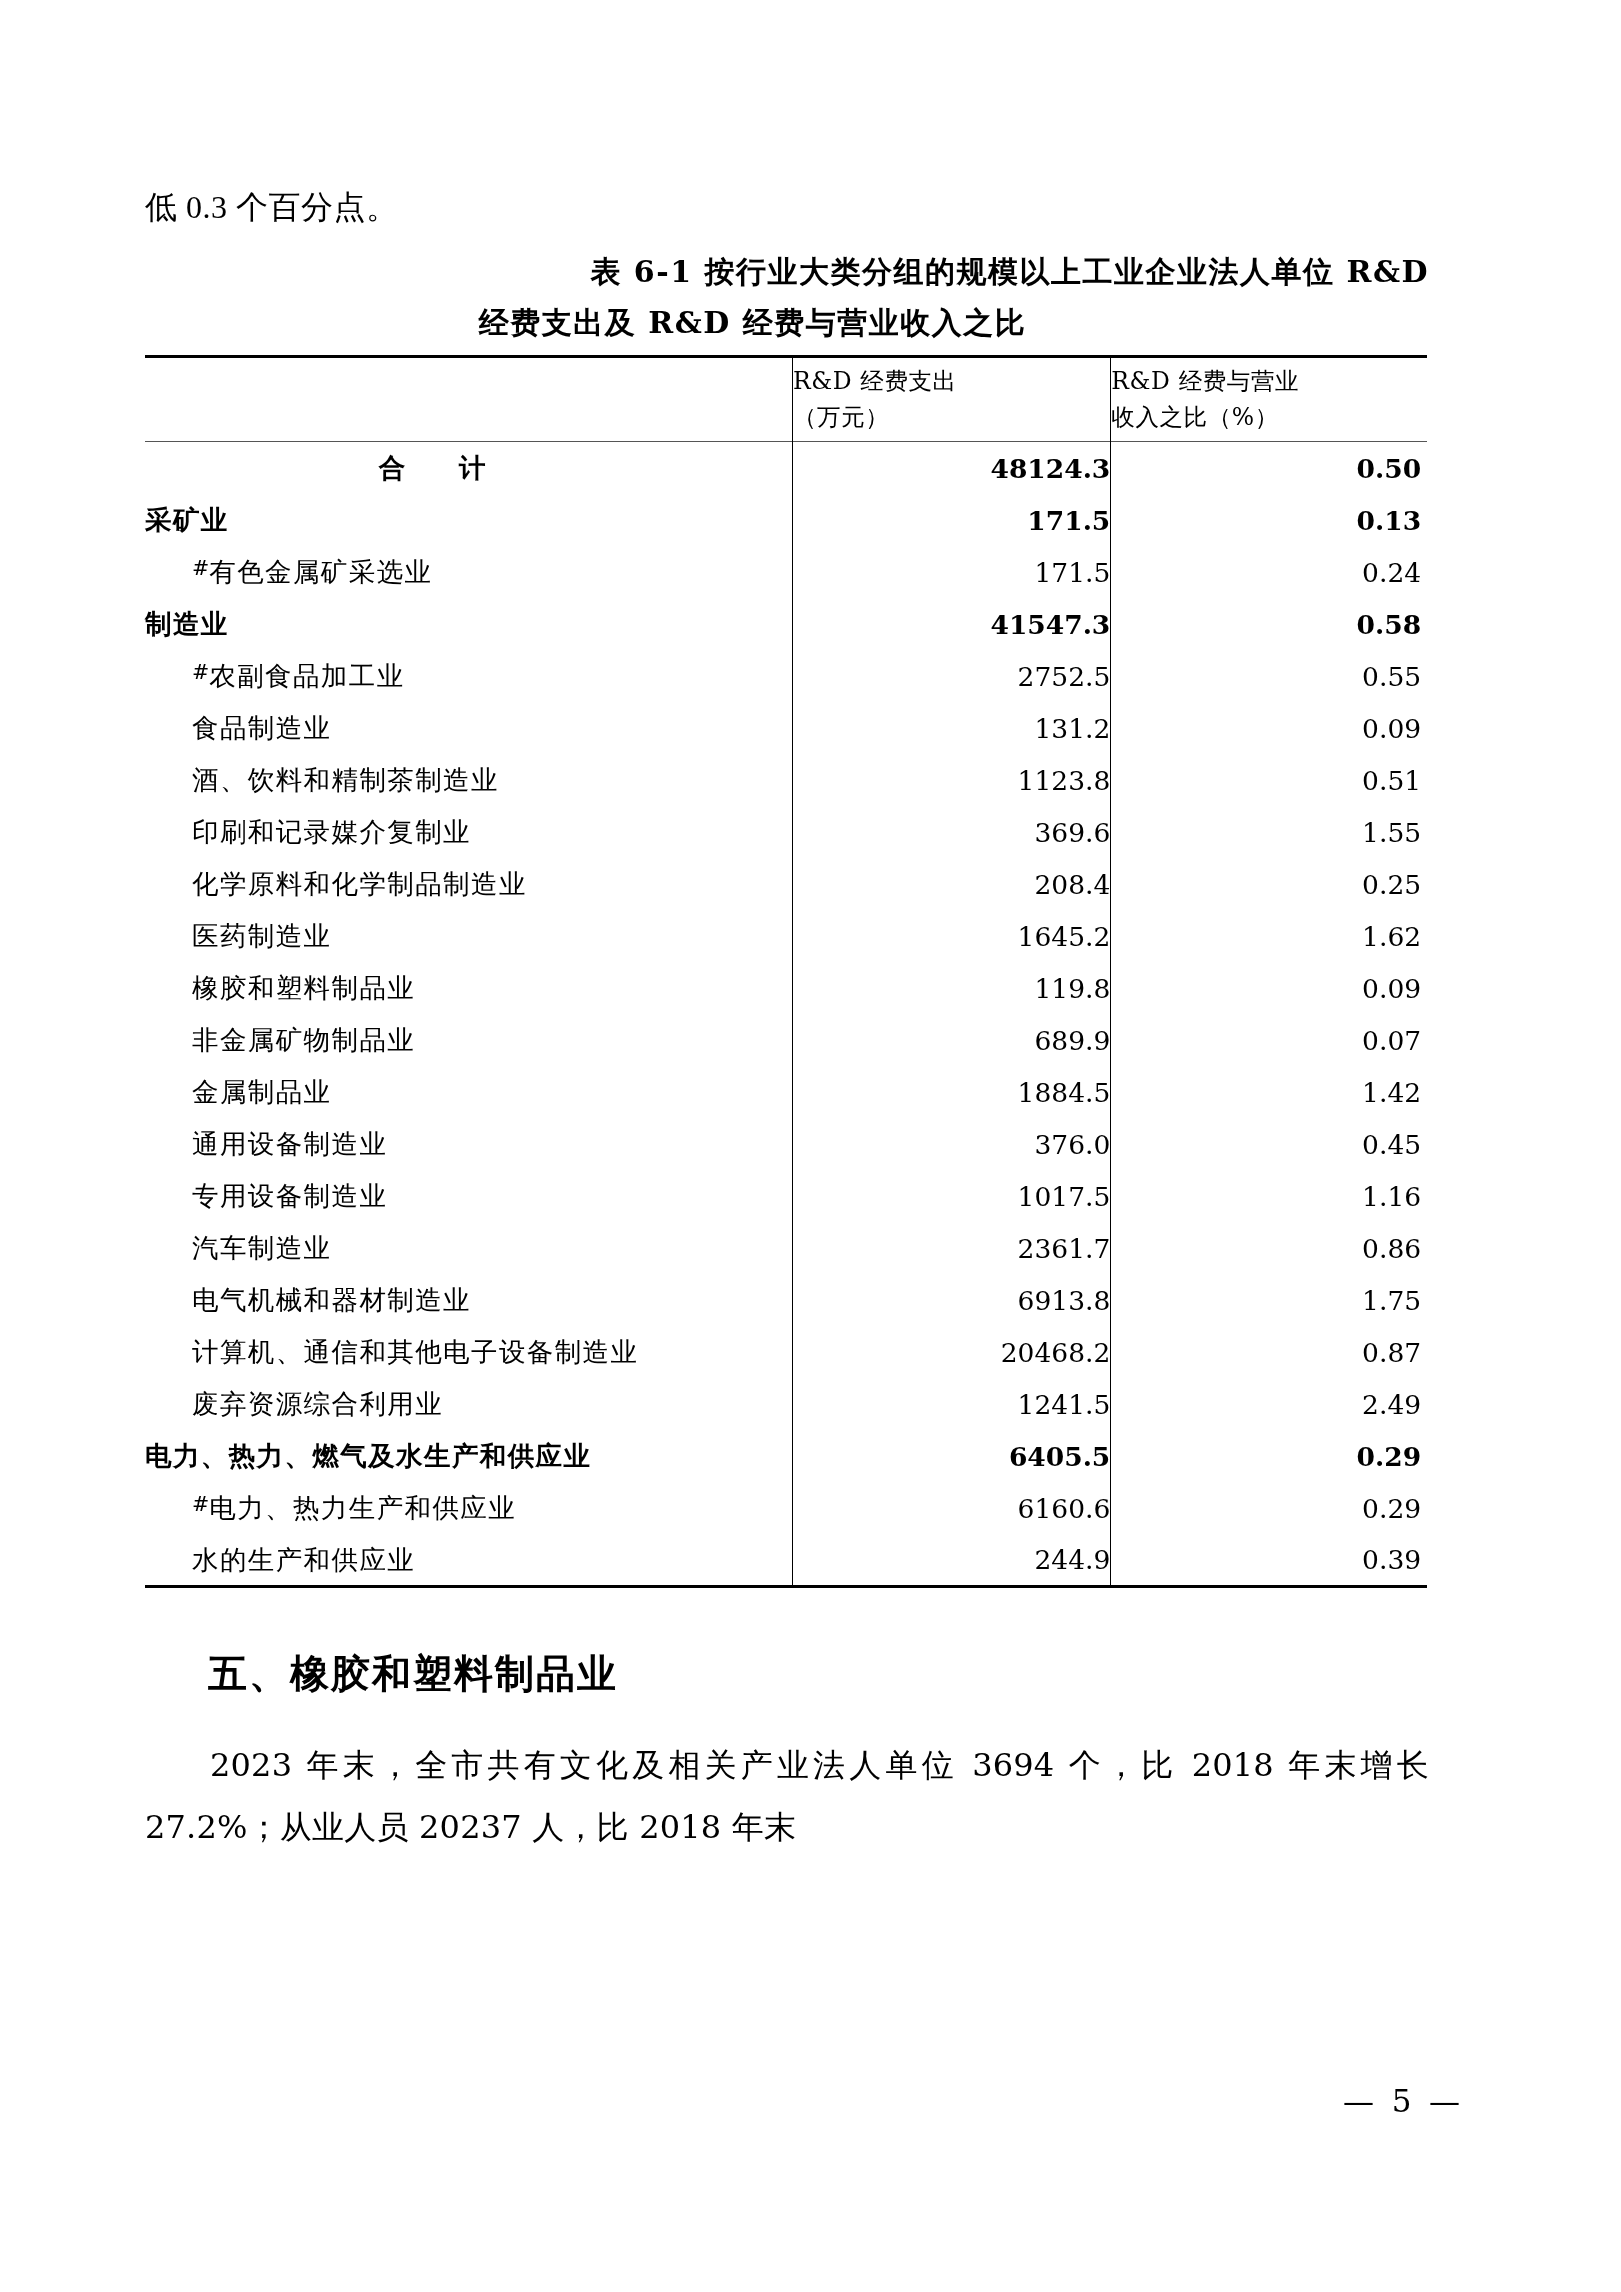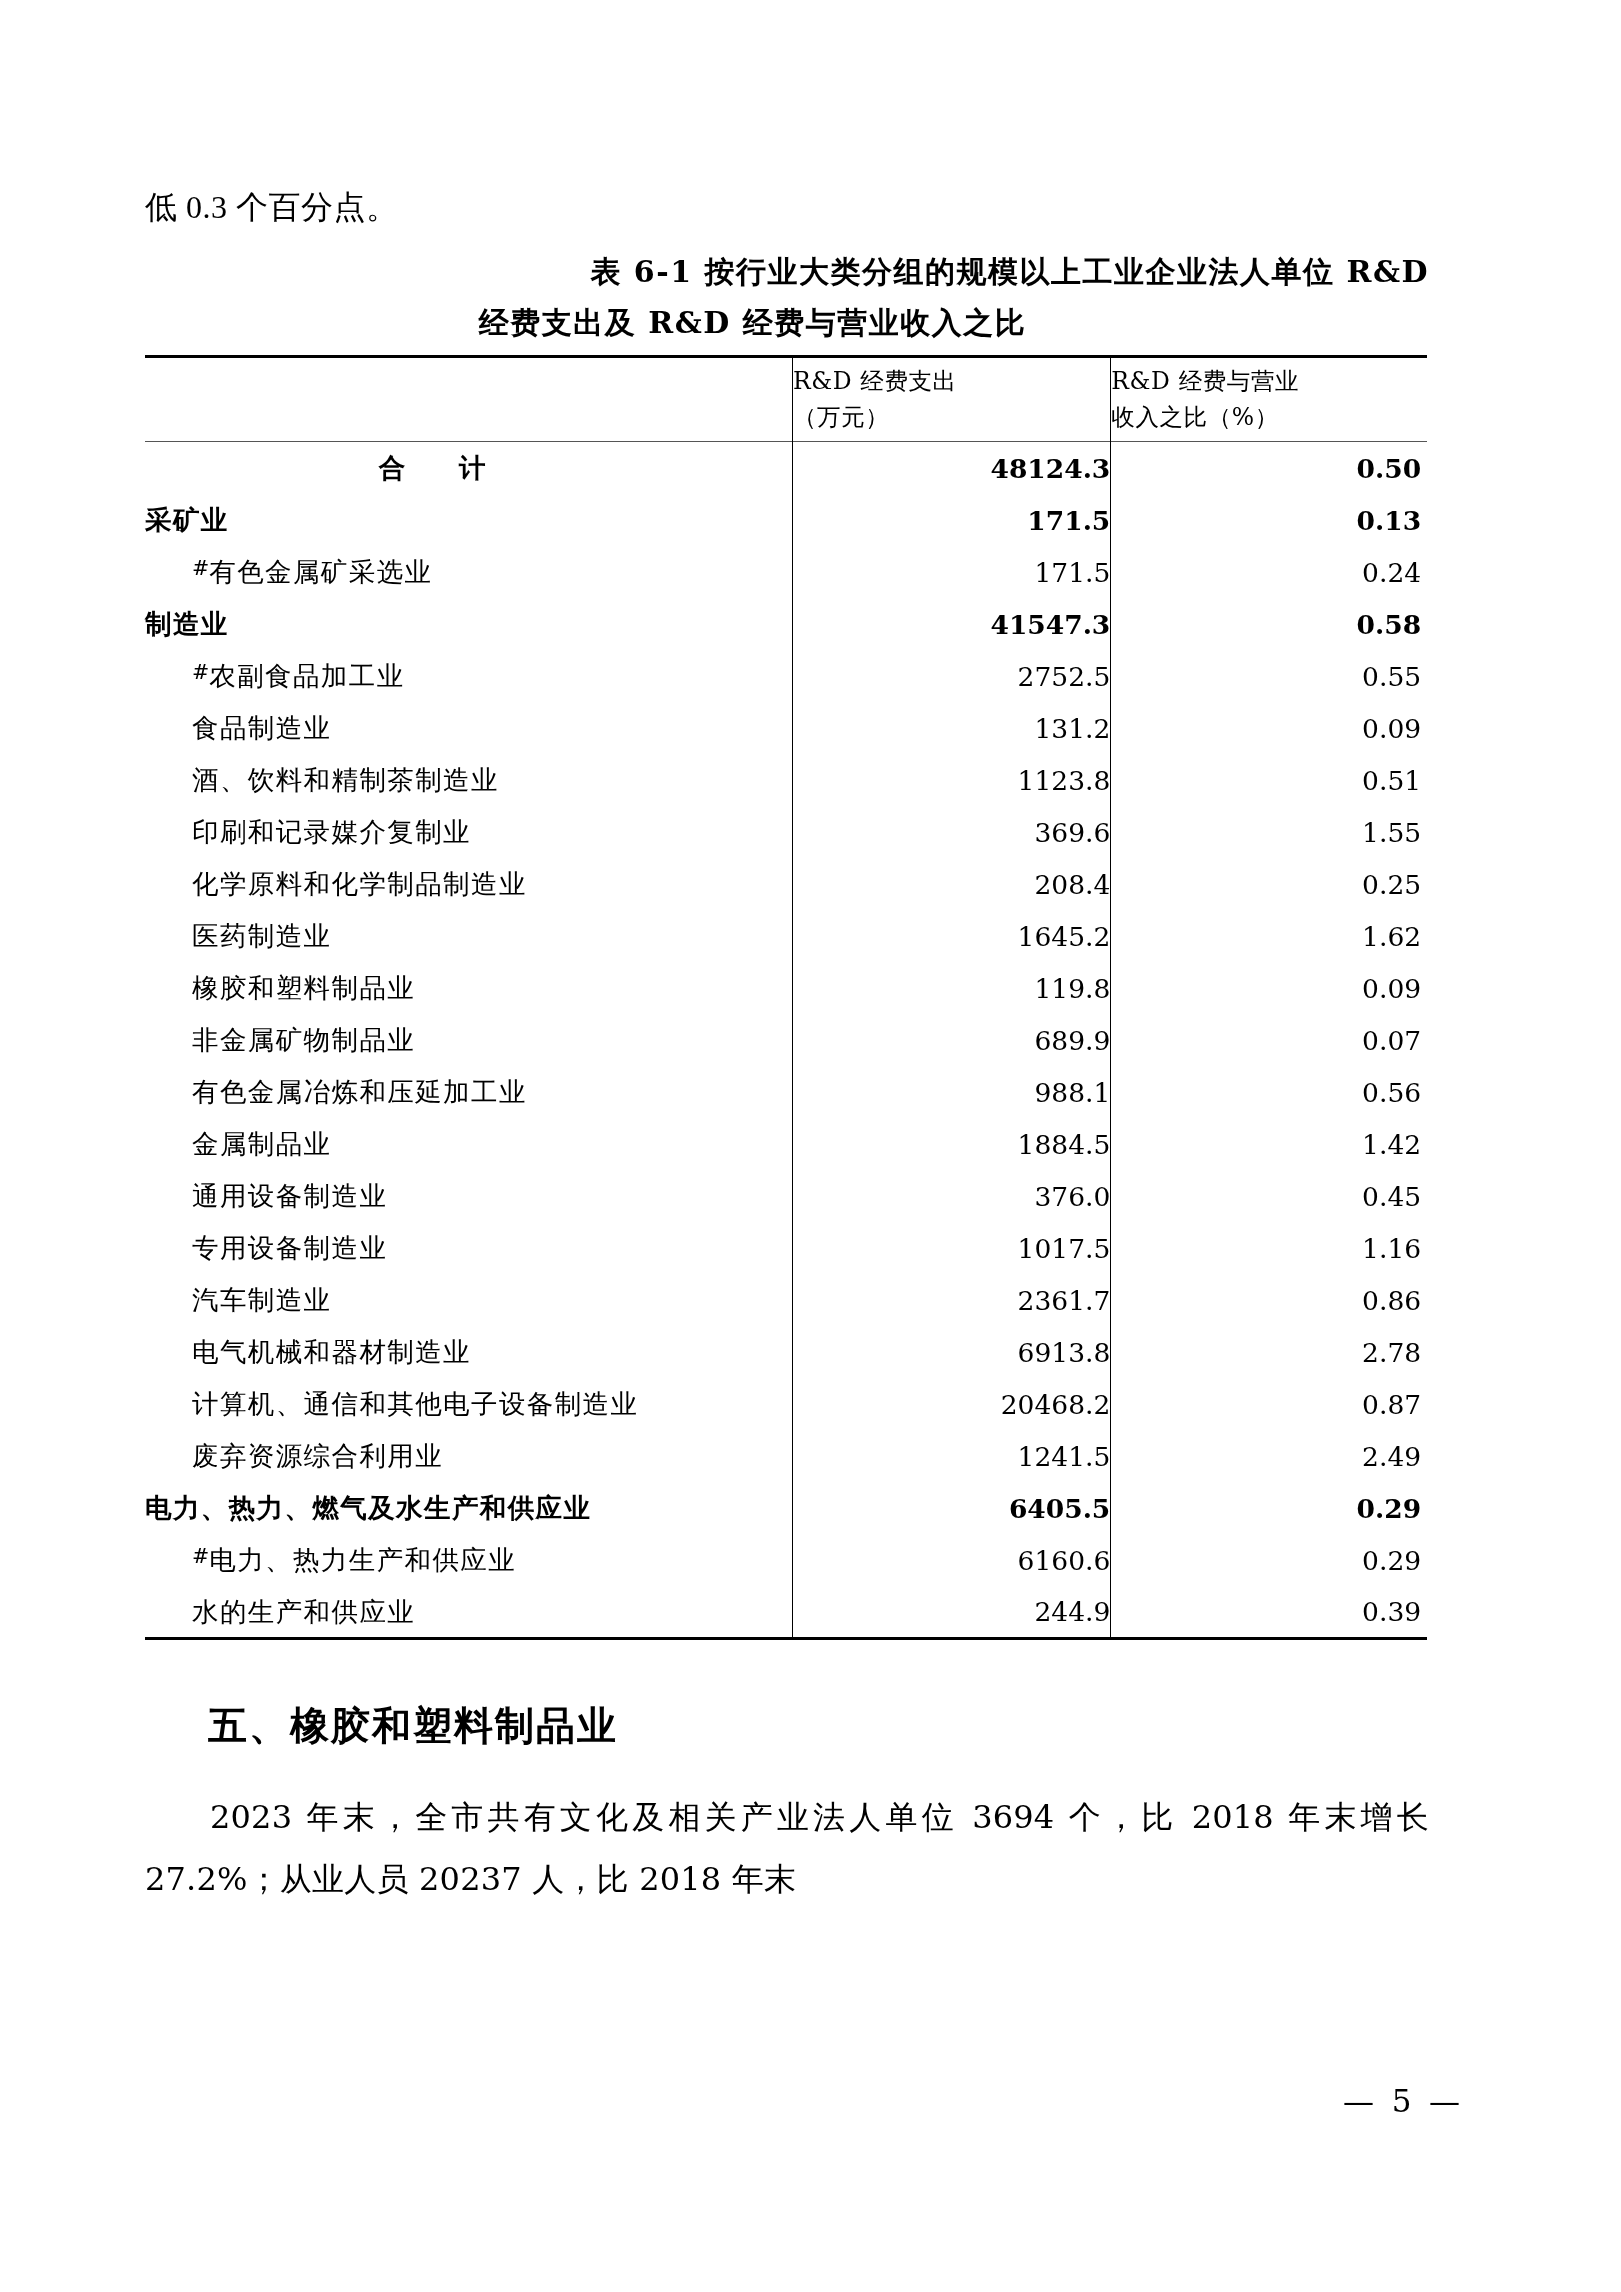--- a/index.html
+++ b/index.html
@@ -258,25 +258,20 @@
             <td class="cell-name indent1">橡胶和塑料制品业</td>
             <td class="cell-val">119.8</td>
             <td class="cell-val last">0.09</td>
           </tr>
           <tr>
             <td class="cell-name indent1">非金属矿物制品业</td>
             <td class="cell-val">689.9</td>
             <td class="cell-val last">0.07</td>
           </tr>
           <tr>
-            <td class="cell-name indent1">有色金属冶炼和压延加工业</td>
-            <td class="cell-val">988.1</td>
-            <td class="cell-val last">0.56</td>
-          </tr>
-          <tr>
             <td class="cell-name indent1">金属制品业</td>
             <td class="cell-val">1884.5</td>
             <td class="cell-val last">1.42</td>
           </tr>
           <tr>
             <td class="cell-name indent1">通用设备制造业</td>
             <td class="cell-val">376.0</td>
             <td class="cell-val last">0.45</td>
           </tr>
           <tr>
@@ -285,21 +280,21 @@
             <td class="cell-val last">1.16</td>
           </tr>
           <tr>
             <td class="cell-name indent1">汽车制造业</td>
             <td class="cell-val">2361.7</td>
             <td class="cell-val last">0.86</td>
           </tr>
           <tr>
             <td class="cell-name indent1">电气机械和器材制造业</td>
             <td class="cell-val">6913.8</td>
-            <td class="cell-val last">2.78</td>
+            <td class="cell-val last">1.75</td>
           </tr>
           <tr>
             <td class="cell-name indent1">计算机、通信和其他电子设备制造业</td>
             <td class="cell-val">20468.2</td>
             <td class="cell-val last">0.87</td>
           </tr>
           <tr>
             <td class="cell-name indent1">废弃资源综合利用业</td>
             <td class="cell-val">1241.5</td>
             <td class="cell-val last">2.49</td>

